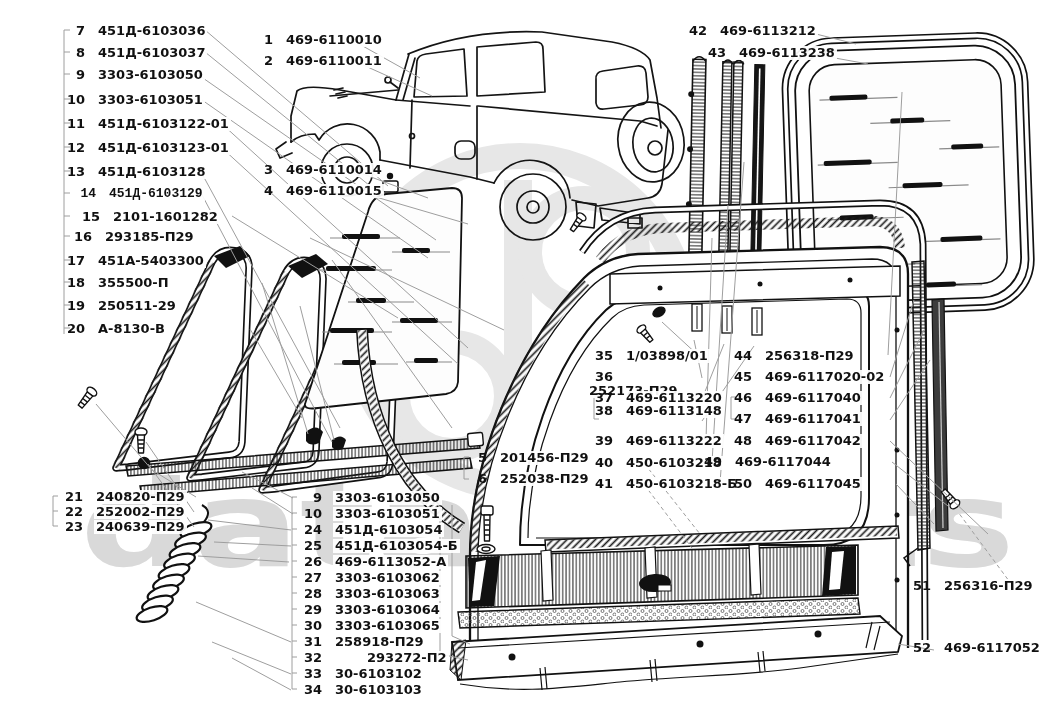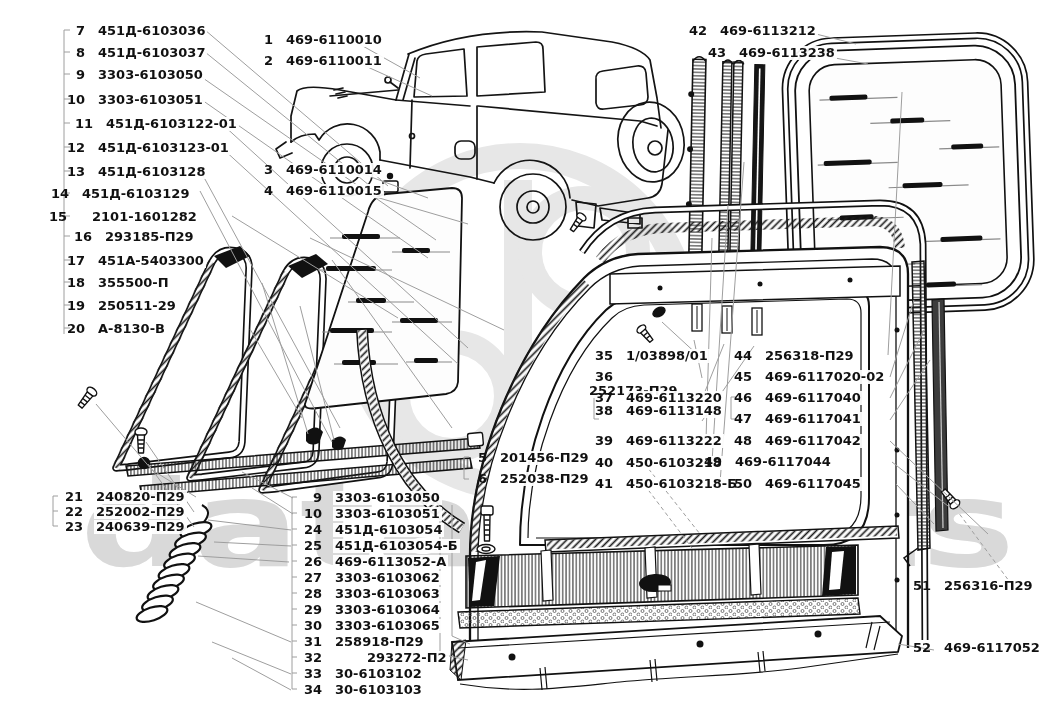--- a/index.html
+++ b/index.html
@@ -362,37 +362,37 @@
         <span class="code">451Д-6103037</span>
       </div>
       <div class="lbl" style="left: 59px; top: 68px;">
         <span class="num">9</span>
         <span class="code">3303-6103050</span>
       </div>
       <div class="lbl" style="left: 59px; top: 93px;">
         <span class="num">10</span>
         <span class="code">3303-6103051</span>
       </div>
-      <div class="lbl" style="left: 67px; top: 117px;">
+      <div class="lbl" style="left: 59px; top: 117px;">
         <span class="num">11</span>
         <span class="code">451Д-6103122-01</span>
       </div>
       <div class="lbl" style="left: 59px; top: 141px;">
         <span class="num">12</span>
         <span class="code">451Д-6103123-01</span>
       </div>
       <div class="lbl" style="left: 59px; top: 165px;">
         <span class="num">13</span>
         <span class="code">451Д-6103128</span>
       </div>
-      <div class="lbl" style="left: 43px; top: 187px;">
+      <div class="lbl" style="left: 70px; top: 187px; font-family: Liberation Mono, monospace;">
         <span class="num">14</span>
         <span class="code">451Д-6103129</span>
       </div>
-      <div class="lbl" style="left: 41px; top: 210px; gap: 12px;">
+      <div class="lbl" style="left: 74px; top: 210px;">
         <span class="num">15</span>
         <span class="code">2101-1601282</span>
       </div>
       <div class="lbl" style="left: 66px; top: 230px;">
         <span class="num">16</span>
         <span class="code">293185-П29</span>
       </div>
       <div class="lbl" style="left: 59px; top: 254px;">
         <span class="num">17</span>
         <span class="code">451А-5403300</span>

